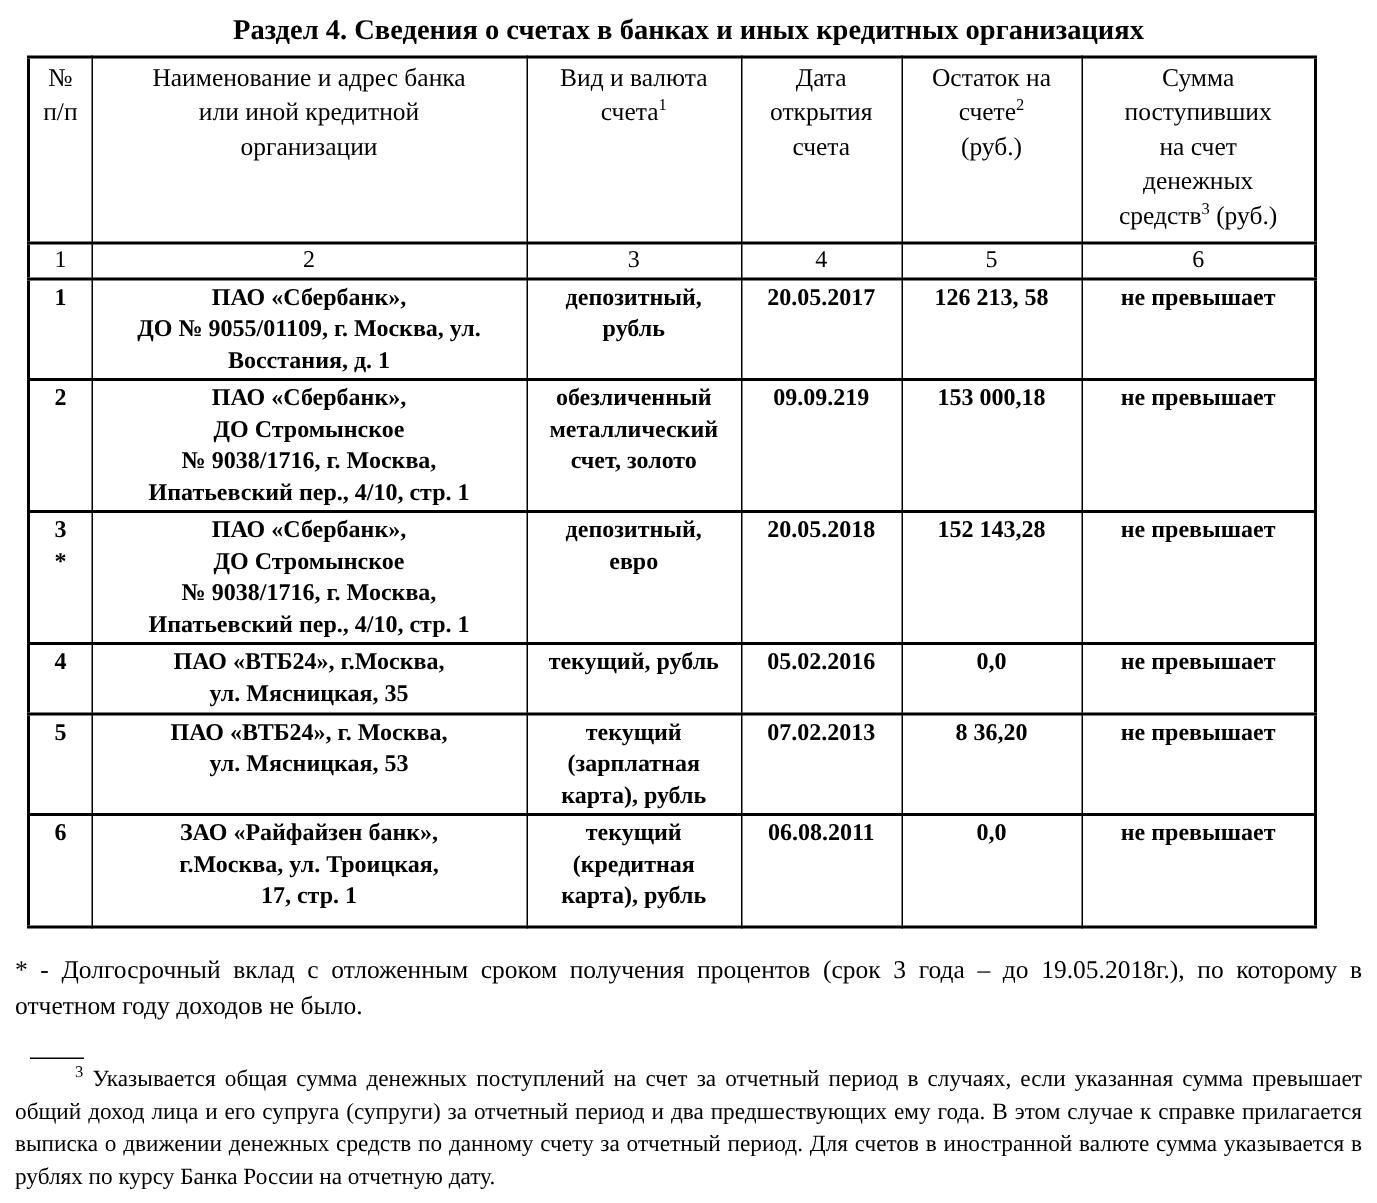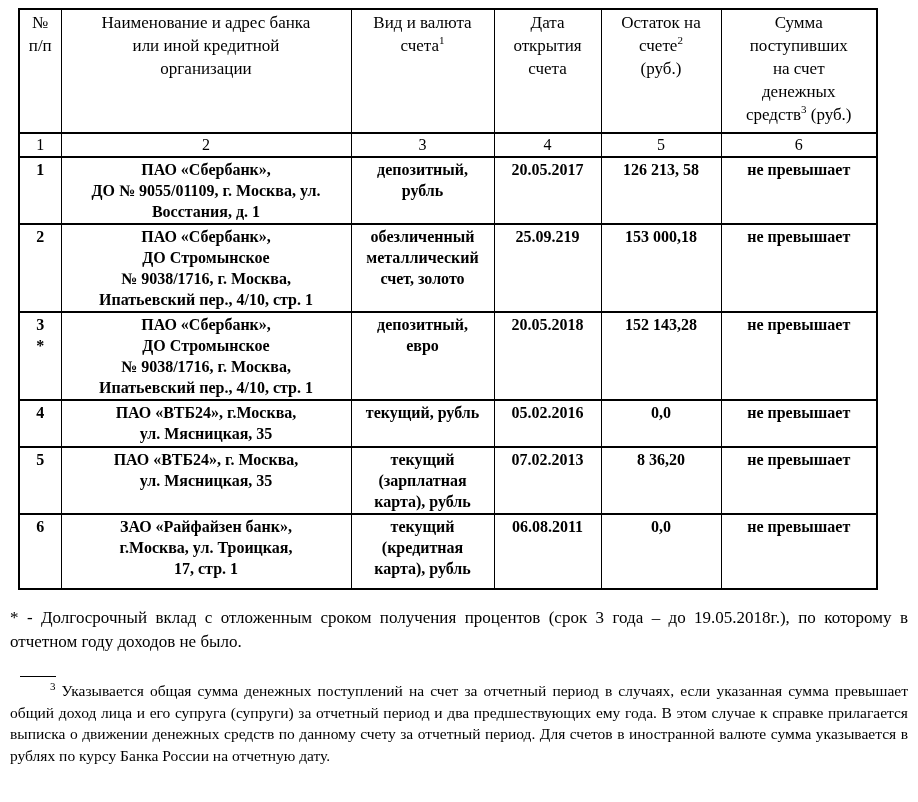--- a/index.html
+++ b/index.html
@@ -99,20 +99,21 @@
     margin: 0;
     text-indent: 40px;
     width: 898px;
   }
 </style>
 </head>
 <body>
 
 <div class="page">
 
+  <div class="doc-title">Раздел 4. Сведения о счетах в банках и иных кредитных организациях</div>
 
   <table class="accounts">
     <colgroup>
       <col class="c1">
         <col class="c2">
         <col class="c3">
       <col class="c4">
         <col class="c5">
         <col class="c6">
     </colgroup>
@@ -162,21 +163,21 @@
         </tr>
         <tr class="data-row">
           <td>2</td>
           <td>ПАО «Сбербанк»,
 ДО Стромынское
 № 9038/1716, г. Москва,
 Ипатьевский пер., 4/10, стр. 1</td>
           <td>обезличенный
 металлический
 счет, золото</td>
-          <td>25.09.219</td>
+          <td>09.09.219</td>
           <td>153 000,18</td>
           <td>не превышает</td>
         </tr>
         <tr class="data-row">
           <td>3
 *</td>
           <td>ПАО «Сбербанк»,
 ДО Стромынское
 № 9038/1716, г. Москва,
 Ипатьевский пер., 4/10, стр. 1</td>
@@ -191,21 +192,21 @@
           <td>ПАО «ВТБ24», г.Москва,
 ул. Мясницкая, 35</td>
           <td>текущий, рубль</td>
           <td>05.02.2016</td>
           <td>0,0</td>
           <td>не превышает</td>
         </tr>
         <tr class="data-row">
           <td>5</td>
           <td>ПАО «ВТБ24», г. Москва,
-ул. Мясницкая, 35</td>
+ул. Мясницкая, 53</td>
           <td>текущий
 (зарплатная
 карта), рубль</td>
           <td>07.02.2013</td>
           <td>8 36,20</td>
           <td>не превышает</td>
         </tr>
         <tr class="data-row">
           <td>6</td>
           <td>ЗАО «Райфайзен банк»,

